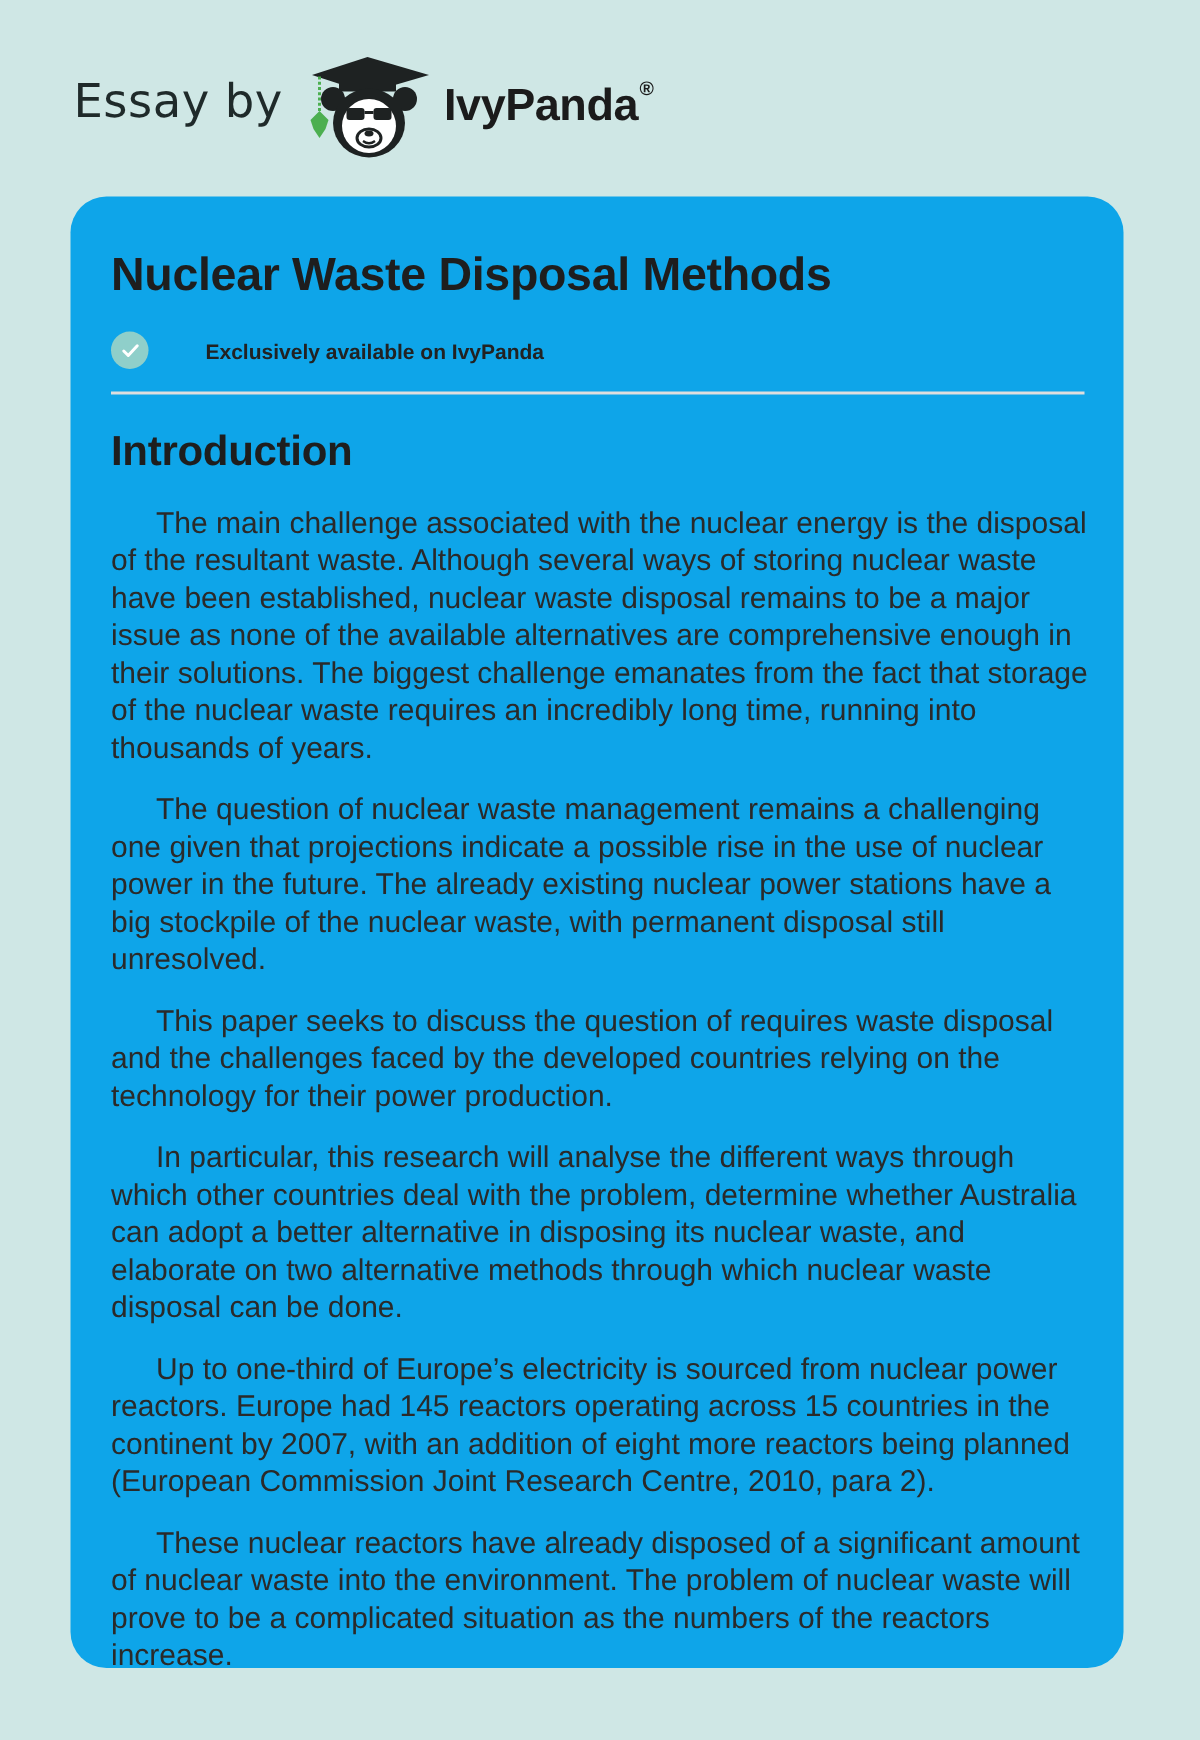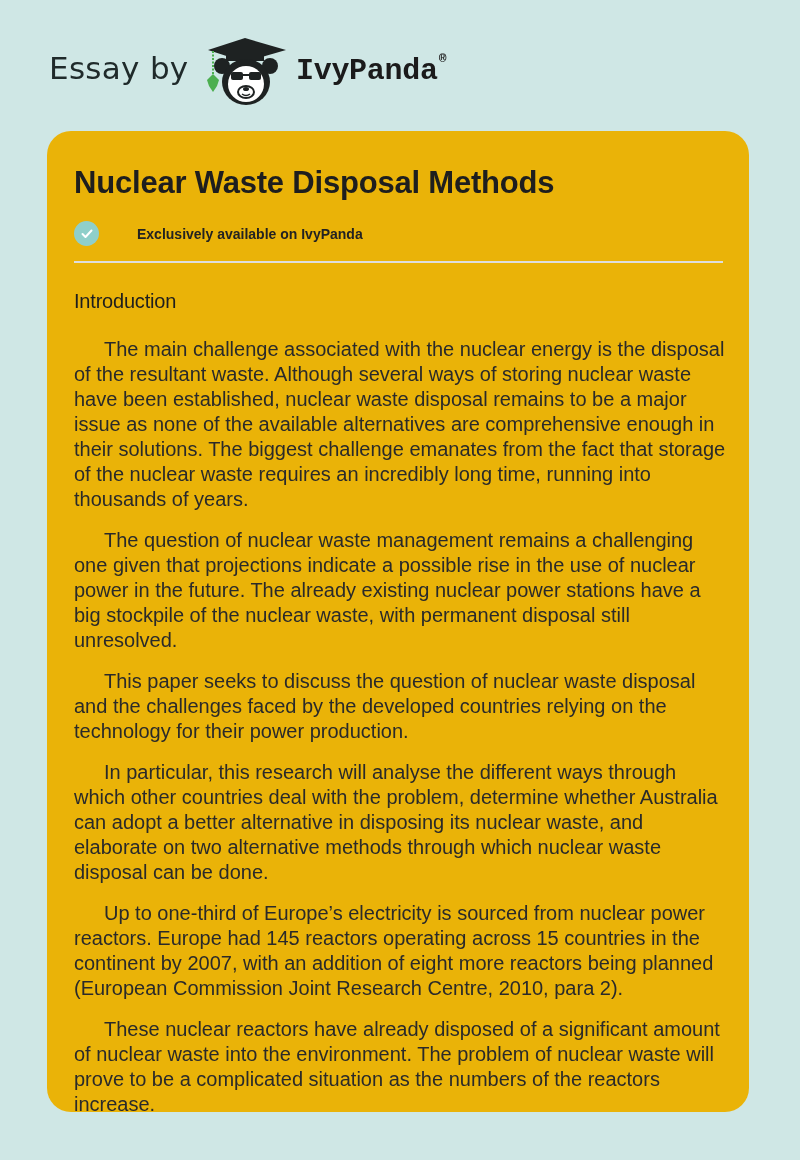--- a/index.html
+++ b/index.html
@@ -34,39 +34,39 @@
       position: absolute;
       left: 200px;
       top: 36px;
       width: 90px;
       height: 72px;
     }
     .brand {
       position: absolute;
       left: 296px;
       top: 54px;
-      font-family: Liberation Mono, monospace;
+      font-family: Liberation Sans, sans-serif;
       font-weight: bold;
       font-size: 30px;
       color: #1b1b1b;
       letter-spacing: -0.3px;
     }
     .brand sup {
       font-size: 13px;
       position: relative;
       top: -6px;
       margin-left: 1px;
     }
     .card {
       position: absolute;
       left: 47px;
       top: 131px;
       width: 702px;
       height: 981px;
-      background: #eab308;
+      background: #0ea5e9;
       border-radius: 24px;
       padding: 0 27px;
     }
     .title {
       position: absolute;
       left: 27px;
       top: 34px;
       font-size: 31px;
       font-weight: bold;
       color: #1e1e1e;
@@ -102,22 +102,22 @@
       height: 2px;
       background: #dedede;
     }
     .content {
       position: absolute;
       left: 27px;
       top: 152px;
       width: 652px;
     }
     h2 {
-      font-size: 20px;
-      font-weight: normal;
+      font-size: 28px;
+      font-weight: bold;
       color: #1e1e1e;
       line-height: 36px;
       margin-bottom: 18px;
       letter-spacing: -0.2px;
     }
     p {
       font-size: 20px;
       line-height: 25px;
       color: #2a2a2a;
       text-indent: 30px;
@@ -169,21 +169,21 @@
     <span class="badge-text">Exclusively available on IvyPanda</span>
   </div>
 
   <div class="divider"></div>
 
   <div class="content">
     <div class="section">
       <h2>Introduction</h2>
       <p>The main challenge associated with the nuclear energy is the disposal of the resultant waste. Although several ways of storing nuclear waste have been established, nuclear waste disposal remains to be a major issue as none of the available alternatives are comprehensive enough in their solutions. The biggest challenge emanates from the fact that storage of the nuclear waste requires an incredibly long time, running into thousands of years.</p>
       <p>The question of nuclear waste management remains a challenging one given that projections indicate a possible rise in the use of nuclear power in the future. The already existing nuclear power stations have a big stockpile of the nuclear waste, with permanent disposal still unresolved.</p>
-      <p>This paper seeks to discuss the question of nuclear waste disposal and the challenges faced by the developed countries relying on the technology for their power production.</p>
+      <p>This paper seeks to discuss the question of requires waste disposal and the challenges faced by the developed countries relying on the technology for their power production.</p>
       <p>In particular, this research will analyse the different ways through which other countries deal with the problem, determine whether Australia can adopt a better alternative in disposing its nuclear waste, and elaborate on two alternative methods through which nuclear waste disposal can be done.</p>
     </div>
     <div class="section">
       <p>Up to one-third of Europe’s electricity is sourced from nuclear power reactors. Europe had 145 reactors operating across 15 countries in the continent by 2007, with an addition of eight more reactors being planned (European Commission Joint Research Centre, 2010, para 2).</p>
       <p>These nuclear reactors have already disposed of a significant amount of nuclear waste into the environment. The problem of nuclear waste will prove to be a complicated situation as the numbers of the reactors increase.</p>
     </div>
   </div>
 </div>
 
 </body></html>

